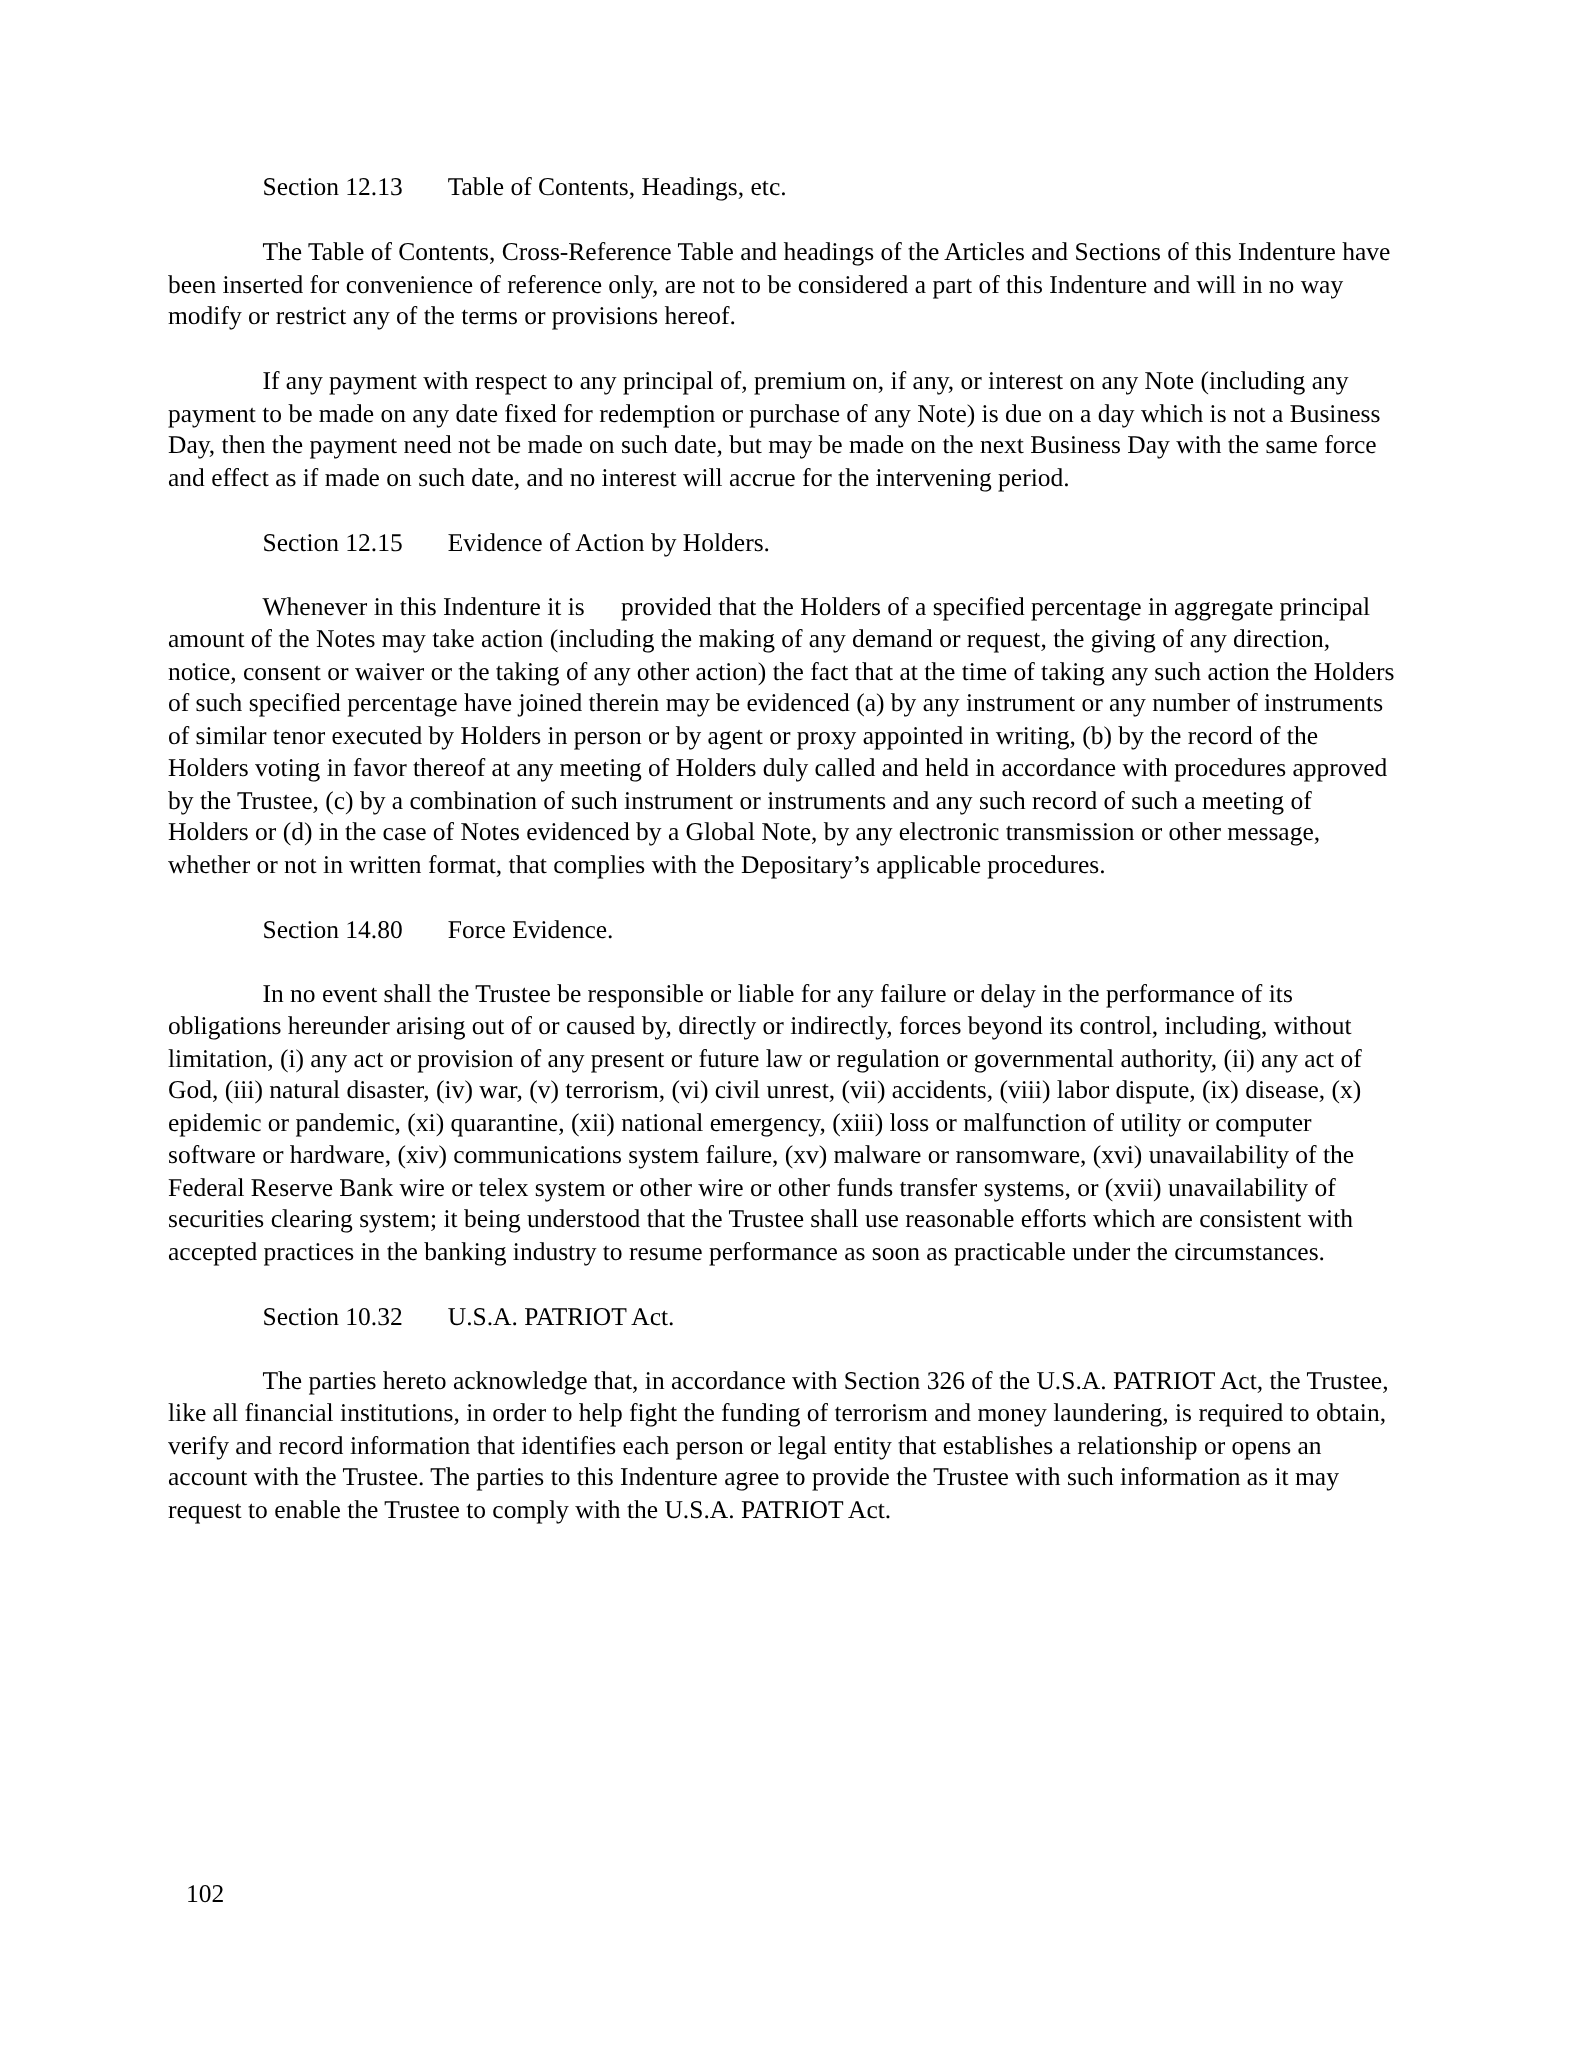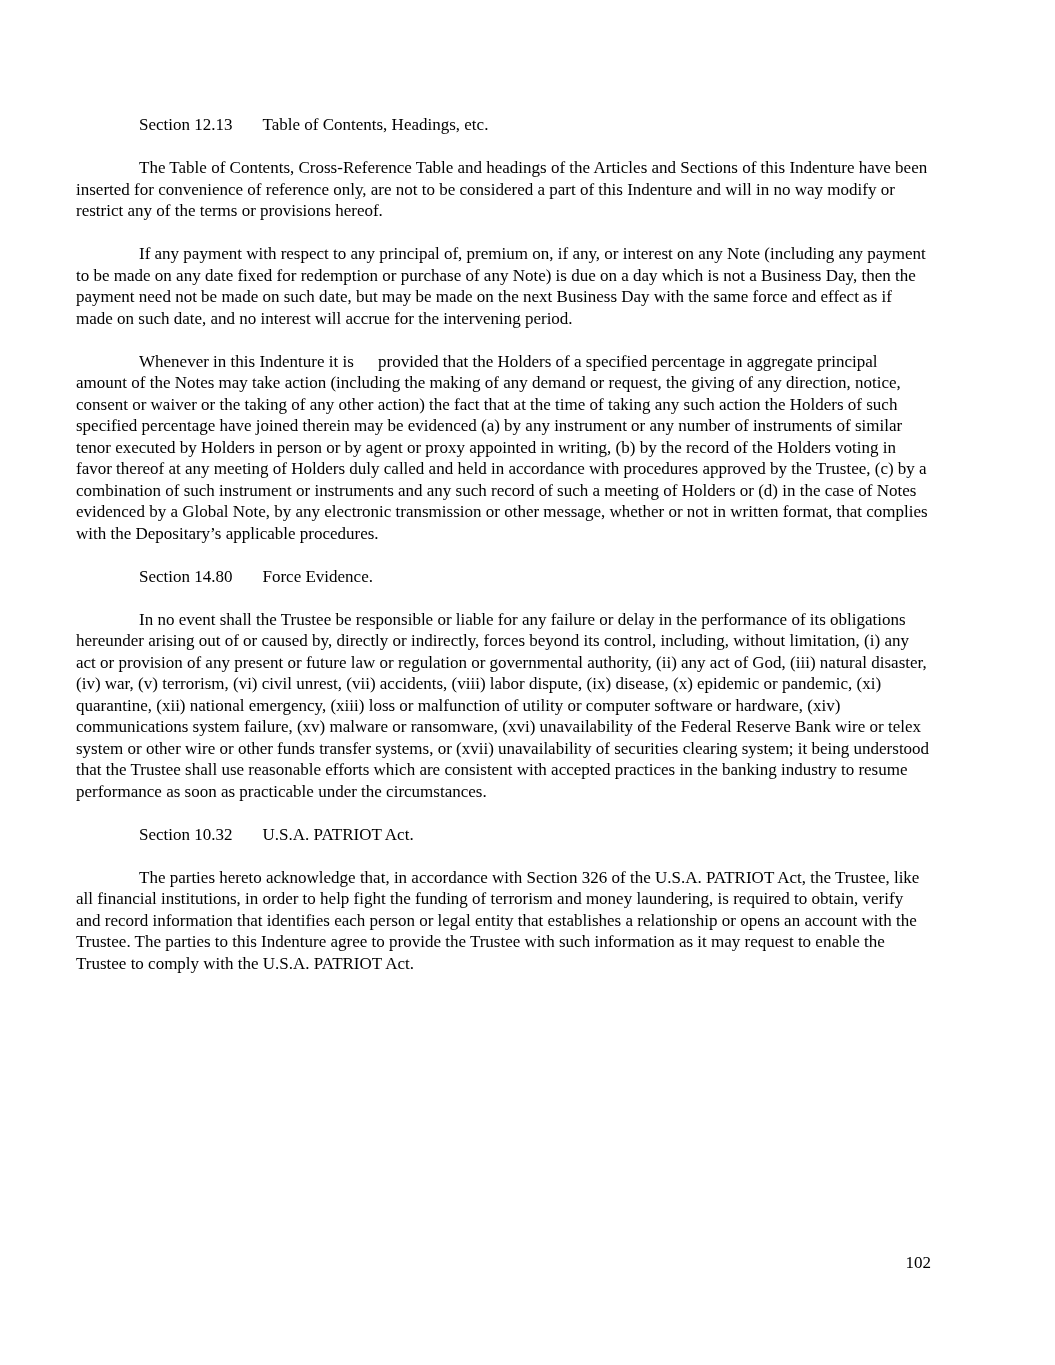--- a/index.html
+++ b/index.html
@@ -6,21 +6,21 @@
     margin: 0;
     padding: 0;
     background: #ffffff;
   }
   .page {
     position: relative;
     width: 1055px;
     height: 1365px;
     background: #ffffff;
     box-sizing: border-box;
-    padding: 114px 124px 0 76px;
+    padding: 114px 124px 0 112px;
     font-family: "Liberation Serif", "DejaVu Serif", serif;
     font-size: 17px;
     line-height: 21.5px;
     color: #000000;
     overflow: hidden;
   }
   .doc p {
     margin: 0 0 21.5px 0;
     text-indent: 63px;
     text-align: left;
@@ -29,34 +29,35 @@
     margin-left: 30px;
   }
   .em {
     margin-left: 20px;
   }
   .footer {
     position: absolute;
     top: 1252px;
     left: 124px;
     width: 807px;
-    text-align: right;
+    text-align: left;
   }
 </style>
 </head>
 <body>
 
 <div class="page">
   <div class="doc">
 
     <p class="heading"><span class="sec-label">Section 12.13</span><span class="sec-title">Table of Contents, Headings, etc.</span></p>
     <p class="para">The Table of Contents, Cross-Reference Table and headings of the Articles and Sections of this Indenture have been inserted for convenience of reference only, are not to be considered a part of this Indenture and will in no way modify or restrict any of the terms or provisions hereof.</p>
 
     <p class="para">If any payment with respect to any principal of, premium on, if any, or interest on any Note (including any payment to be made on any date fixed for redemption or purchase of any Note) is due on a day which is not a Business Day, then the payment need not be made on such date, but may be made on the next Business Day with the same force and effect as if made on such date, and no interest will accrue for the intervening period.</p>
 
+    <p class="heading"><span class="sec-label">Section 12.15</span><span class="sec-title">Evidence of Action by Holders.</span></p>
     <p class="para"><span>Whenever in this Indenture it is </span><span class="em">provided</span><span> that the Holders of a specified percentage in aggregate principal amount of the Notes may take action (including the making of any demand or request, the giving of any direction, notice, consent or waiver or the taking of any other action) the fact that at the time of taking any such action the Holders of such specified percentage have joined therein may be evidenced (a) by any instrument or any number of instruments of similar tenor executed by Holders in person or by agent or proxy appointed in writing, (b) by the record of the Holders voting in favor thereof at any meeting of Holders duly called and held in accordance with procedures approved by the Trustee, (c) by a combination of such instrument or instruments and any such record of such a meeting of Holders or (d) in the case of Notes evidenced by a Global Note, by any electronic transmission or other message, whether or not in written format, that complies with the Depositary’s applicable procedures.</span></p>
 
     <p class="heading"><span class="sec-label">Section 14.80</span><span class="sec-title">Force Evidence.</span></p>
     <p class="para">In no event shall the Trustee be responsible or liable for any failure or delay in the performance of its obligations hereunder arising out of or caused by, directly or indirectly, forces beyond its control, including, without limitation, (i) any act or provision of any present or future law or regulation or governmental authority, (ii) any act of God, (iii) natural disaster, (iv) war, (v) terrorism, (vi) civil unrest, (vii) accidents, (viii) labor dispute, (ix) disease, (x) epidemic or pandemic, (xi) quarantine, (xii) national emergency, (xiii) loss or malfunction of utility or computer software or hardware, (xiv) communications system failure, (xv) malware or ransomware, (xvi) unavailability of the Federal Reserve Bank wire or telex system or other wire or other funds transfer systems, or (xvii) unavailability of securities clearing system; it being understood that the Trustee shall use reasonable efforts which are consistent with accepted practices in the banking industry to resume performance as soon as practicable under the circumstances.</p>
 
     <p class="heading"><span class="sec-label">Section 10.32</span><span class="sec-title">U.S.A. PATRIOT Act.</span></p>
     <p class="para">The parties hereto acknowledge that, in accordance with Section 326 of the U.S.A. PATRIOT Act, the Trustee, like all financial institutions, in order to help fight the funding of terrorism and money laundering, is required to obtain, verify and record information that identifies each person or legal entity that establishes a relationship or opens an account with the Trustee.  The parties to this Indenture agree to provide the Trustee with such information as it may request to enable the Trustee to comply with the U.S.A. PATRIOT Act.</p>
 
   </div>
 

